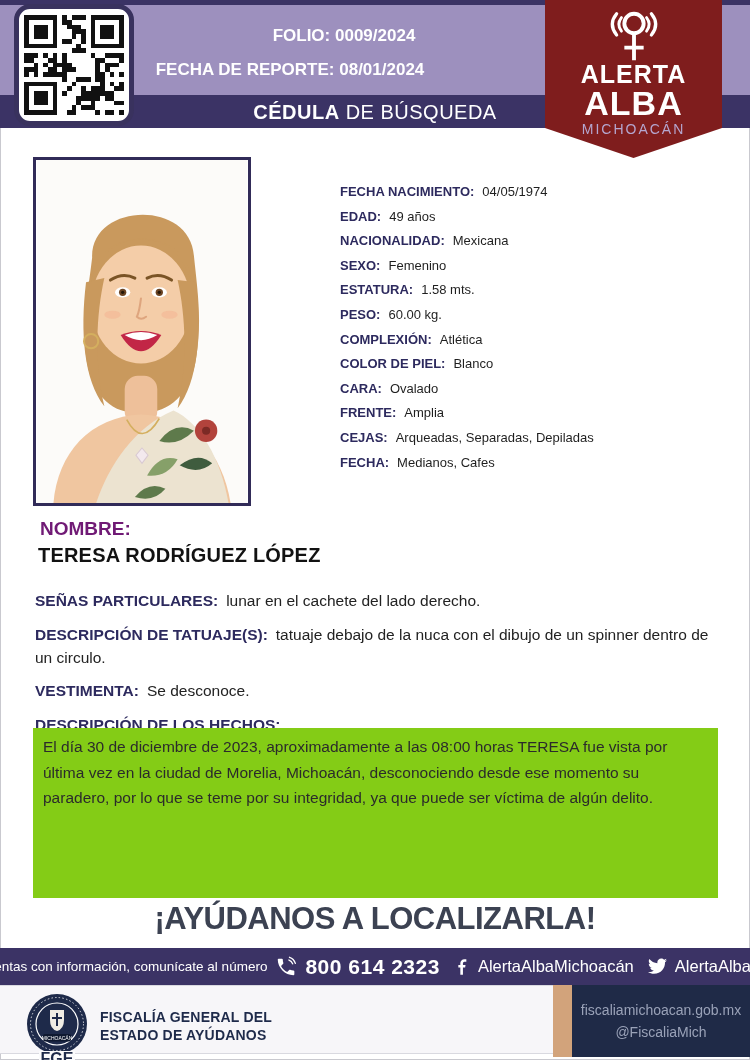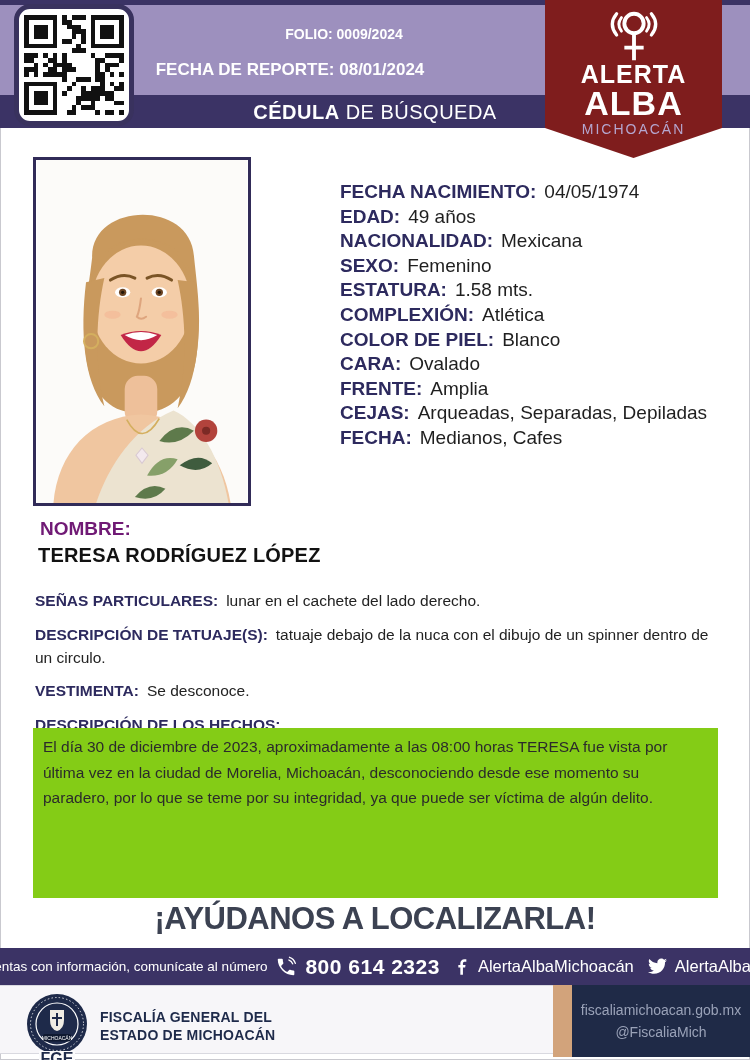--- a/index.html
+++ b/index.html
@@ -7,42 +7,42 @@
     position:relative;width:750px;height:1060px;margin:0 auto;
     background:#ffffff;overflow:hidden;
     font-family:"Liberation Sans","DejaVu Sans",sans-serif;
     box-shadow:inset 0 0 0 1px #c9c9cf;
   }
   
   .top-strip{position:absolute;left:0;top:0;width:750px;height:5px;background:#3b3365;}
   .band-lavender{position:absolute;left:0;top:5px;width:750px;height:90px;background:#9d90be;}
   .band-navy{position:absolute;left:0;top:95px;width:750px;height:33px;background:#3b3365;}
   .hdr-line{position:absolute;color:#fff;font-weight:bold;white-space:nowrap;transform:translateX(-50%);}
-  .folio{left:344px;top:26px;font-size:14px;}
+  .folio{left:344px;top:26px;font-size:17px;}
   .fecha{left:290px;top:60px;font-size:17px;}
   .cedula{left:375px;top:101px;font-size:20px;font-weight:normal;letter-spacing:.5px;}
   .cedula b{font-weight:bold;margin-right:6px;}
   
   .qr-panel{position:absolute;left:14px;top:4px;width:100px;height:102px;background:#fff;
     border:5px solid #39325e;border-radius:16px;padding:5px;}
   .qr-panel svg{display:block;width:100%;height:100%;}
   
   .badge{position:absolute;left:545px;top:0;width:177px;height:158px;background:#7f1d1d;
     clip-path:polygon(0 0,100% 0,100% 81%,50% 100%,0 81%);
     display:flex;flex-direction:column;align-items:center;z-index:5;}
   .badge .sym{margin-top:8px;}
   .badge .l1{color:#fff;font-weight:bold;font-size:25px;letter-spacing:1px;line-height:25px;margin-top:-2px;}
   .badge .l2{color:#fff;font-weight:bold;font-size:34px;letter-spacing:1px;line-height:32px;}
   .badge .l3{color:#b5a6cf;font-size:14px;letter-spacing:2px;margin-top:2px;}
   
   .photo{position:absolute;left:33px;top:157px;width:212px;height:343px;border:3px solid #312b58;background:#fff;}
   .photo svg{display:block;width:100%;height:100%;}
   
   .details{position:absolute;left:340px;top:180px;width:400px;}
-  .drow{font-size:19px;line-height:24.6px;white-space:nowrap;}
+  .drow{font-size:13px;line-height:24.6px;white-space:nowrap;}
   .dlab{font-weight:bold;color:#2d2a5e;}
   .dval{color:#1f1f1f;margin-left:8px;}
   
   .nombre-label{position:absolute;left:40px;top:518px;font-size:19px;font-weight:bold;color:#701a75;}
   .nombre-value{position:absolute;left:38px;top:544px;font-size:20px;font-weight:bold;color:#121212;letter-spacing:.2px;text-align:center;}
   .section{position:absolute;left:35px;width:688px;font-size:15.5px;line-height:23px;color:#222;}
   .s-senas{top:589px;}
   .s-tatuajes{top:623px;}
   .s-vestimenta{top:679px;}
   .s-hechos-label{top:713px;}
@@ -267,20 +267,21 @@
       <circle cx="53" cy="178" r="7" fill="none" stroke="#d4af5f" stroke-width="2"></circle>
     </svg>
   </div>
 
   <div class="details">
     <div class="drow"><span class="dlab">FECHA NACIMIENTO:</span><span class="dval">04/05/1974</span></div>
     <div class="drow"><span class="dlab">EDAD:</span><span class="dval">49 años</span></div>
     <div class="drow"><span class="dlab">NACIONALIDAD:</span><span class="dval">Mexicana</span></div>
     <div class="drow"><span class="dlab">SEXO:</span><span class="dval">Femenino</span></div>
     <div class="drow"><span class="dlab">ESTATURA:</span><span class="dval">1.58 mts.</span></div>
+    <div class="drow"><span class="dlab">PESO:</span><span class="dval">60.00 kg.</span></div>
     <div class="drow"><span class="dlab">COMPLEXIÓN:</span><span class="dval">Atlética</span></div>
     <div class="drow"><span class="dlab">COLOR DE PIEL:</span><span class="dval">Blanco</span></div>
     <div class="drow"><span class="dlab">CARA:</span><span class="dval">Ovalado</span></div>
     <div class="drow"><span class="dlab">FRENTE:</span><span class="dval">Amplia</span></div>
     <div class="drow"><span class="dlab">CEJAS:</span><span class="dval">Arqueadas, Separadas, Depiladas</span></div>
     <div class="drow"><span class="dlab">FECHA:</span><span class="dval">Medianos, Cafes</span></div>
   </div>
 
   <div class="nombre-label">NOMBRE:</div>
   <div class="nombre-value">TERESA RODRÍGUEZ LÓPEZ</div>
@@ -334,21 +335,21 @@
       <path d="M28 18 h14 v10 q0 9 -7 11 q-7 -2 -7 -11 Z" fill="#efece4"></path>
       <path d="M35 21 v13 M30 26 h10" stroke="#1e2a4a" stroke-width="2"></path>
       <rect x="21" y="42" width="28" height="7.5" rx="2" fill="#0f1930"></rect>
       <text x="35" y="47.8" font-size="5" fill="#ffffff" text-anchor="middle" font-family="Liberation Sans, sans-serif">MICHOACÁN</text>
       <rect x="17" y="59" width="36" height="16" fill="#fbfbfc"></rect>
       <text x="35" y="72" font-size="16" font-weight="bold" fill="#1e2a4a" text-anchor="middle" font-family="Liberation Sans, sans-serif">FGE</text>
     </svg>
   </div>
   <div class="org">
     <div>FISCALÍA GENERAL DEL</div>
-    <div>ESTADO DE MICHOACÁN</div>
+    <div>ESTADO DE AYÚDANOS</div>
   </div>
   <div class="tan-stripe"></div>
   <div class="footer-navy">
     <div class="fline">fiscaliamichoacan.gob.mx</div>
     <div class="fline">@FiscaliaMich</div>
   </div>
 
 </div>
 
 </body></html>

